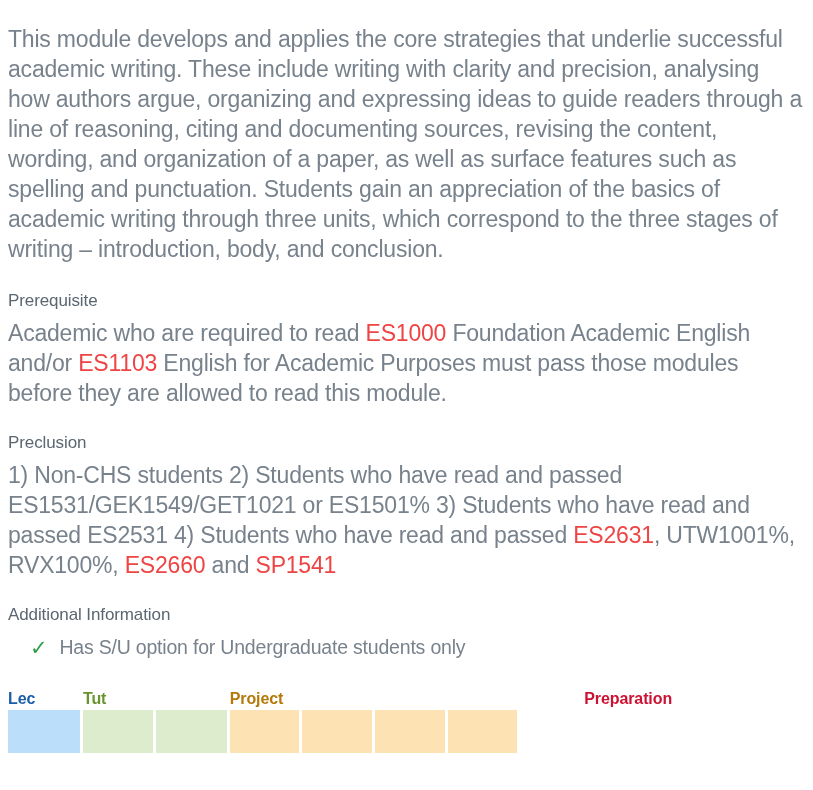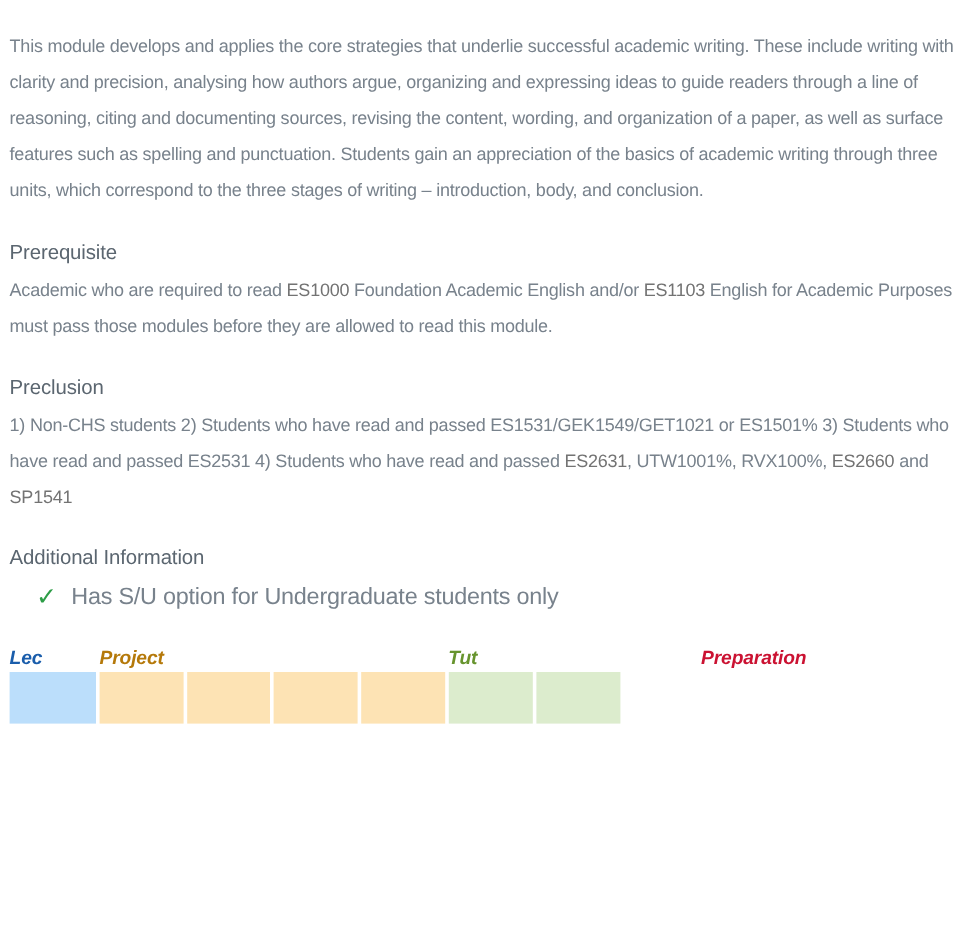--- a/index.html
+++ b/index.html
@@ -9,37 +9,37 @@
     height: 790px;
     background: #ffffff;
     font-family: "Liberation Sans", "DejaVu Sans", sans-serif;
     overflow: hidden;
   }
   .page {
     padding: 24px 8px 0 8px;
     width: 813px;
   }
   .body-text {
-    font-size: 15px;
+    font-size: 23px;
     line-height: 30px;
     color: #78828c;
     margin: 0 0 24px 0;
     letter-spacing: -0.2px;
   }
   .description { margin-bottom: 26px; }
   .section-heading {
     font-size: 17px;
     font-weight: 400;
     color: #5b6670;
     margin: 0 0 6px 0;
     line-height: 22px;
     letter-spacing: -0.1px;
   }
   .mod-link {
-    color: #737373;
+    color: #ef4444;
     cursor: pointer;
     text-decoration: none;
   }
   .addl-item {
     display: flex;
     align-items: center;
     gap: 12px;
     padding-left: 22px;
     font-size: 19.5px;
     line-height: 30px;
@@ -52,21 +52,20 @@
     font-size: 21px;
     font-weight: 400;
     line-height: 1;
   }
   .workload-section { margin-top: 2px; }
   .workload-heading { margin-bottom: 10px; }
   .workload-bar {
     display: flex;
     gap: 3px;
     width: 728px;
-    font-style: italic;
   }
   .wl-comp {
     flex-basis: 0;
     display: flex;
     flex-direction: column;
     min-width: 0;
   }
   .wl-label {
     font-size: 16px;
     font-weight: 700;
@@ -108,34 +107,34 @@
   </section>
 
   <section class="workload-section">
     <div class="workload-bar" id="workload-bar">
         <div class="wl-comp" style="flex-grow: 1;">
           <div class="wl-label" style="color: rgb(26, 93, 171);">Lec</div>
           <div class="wl-cells">
             <div class="wl-cell" style="background: rgb(187, 222, 251);"></div>
           </div>
         </div>
+        <div class="wl-comp" style="flex-grow: 2;">
+          <div class="wl-label" style="color: rgb(103, 148, 46);">Tut</div>
+          <div class="wl-cells">
+            <div class="wl-cell" style="background: rgb(220, 236, 205);"></div>
+            <div class="wl-cell" style="background: rgb(220, 236, 205);"></div>
+          </div>
+        </div>
         <div class="wl-comp" style="flex-grow: 4;">
           <div class="wl-label" style="color: rgb(181, 121, 10);">Project</div>
           <div class="wl-cells">
             <div class="wl-cell" style="background: rgb(253, 227, 180);"></div>
             <div class="wl-cell" style="background: rgb(253, 227, 180);"></div>
             <div class="wl-cell" style="background: rgb(253, 227, 180);"></div>
             <div class="wl-cell" style="background: rgb(253, 227, 180);"></div>
-          </div>
-        </div>
-        <div class="wl-comp" style="flex-grow: 2;">
-          <div class="wl-label" style="color: rgb(103, 148, 46);">Tut</div>
-          <div class="wl-cells">
-            <div class="wl-cell" style="background: rgb(220, 236, 205);"></div>
-            <div class="wl-cell" style="background: rgb(220, 236, 205);"></div>
           </div>
         </div>
         <div class="wl-comp" style="flex-grow: 3; align-items: center;">
           <div class="wl-label" style="color: rgb(203, 18, 50);">Preparation</div>
           <div class="wl-cells">
             <div class="wl-cell" style="background: rgb(253, 208, 214);"></div>
             <div class="wl-cell" style="background: rgb(253, 208, 214);"></div>
             <div class="wl-cell" style="background: rgb(253, 208, 214);"></div>
           </div>
         </div>

